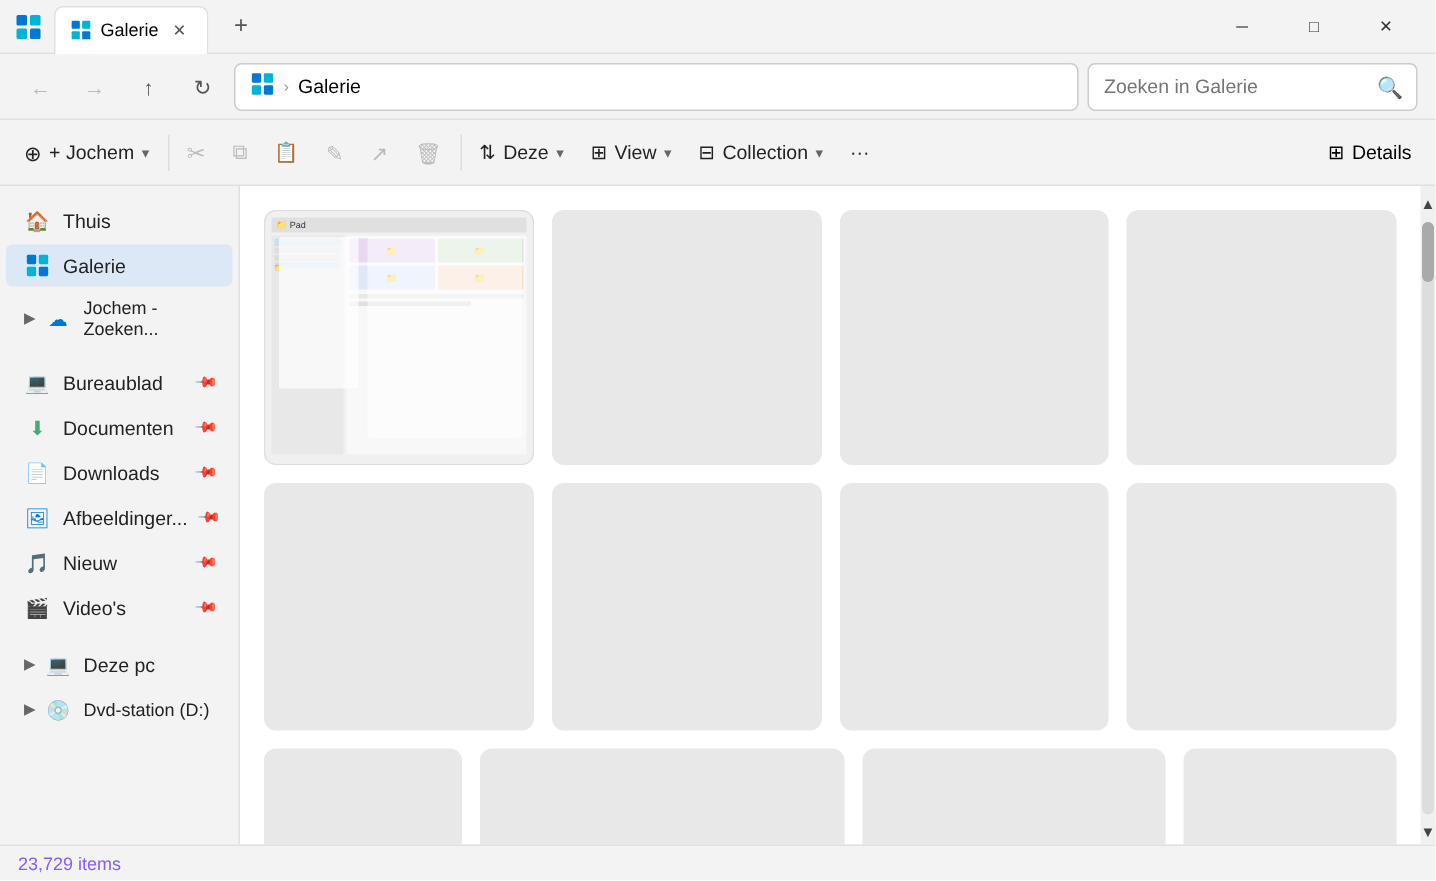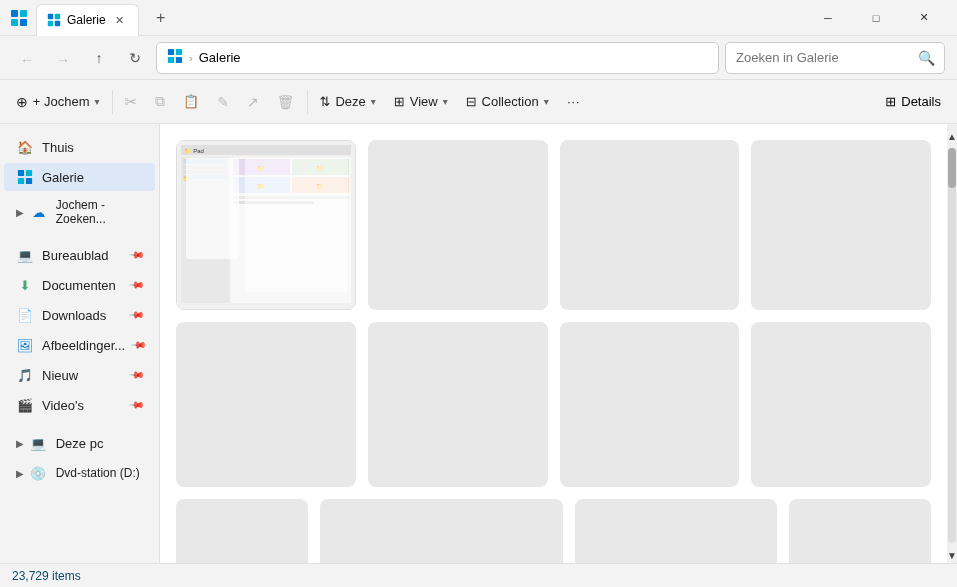--- a/index.html
+++ b/index.html
@@ -235,21 +235,21 @@
 
     
     .status-bar {
       height: 24px;
       background: #f3f3f3;
       border-top: 1px solid #e0e0e0;
       display: flex;
       align-items: center;
       padding: 0 12px;
       font-size: 12px;
-      color: #0c4a6e;
+      color: #8b5cf6;
     }
 
     
     .gallery-outer {
       flex: 1;
       display: flex;
       overflow: hidden;
     }
     .gallery-inner {
       flex: 1;

